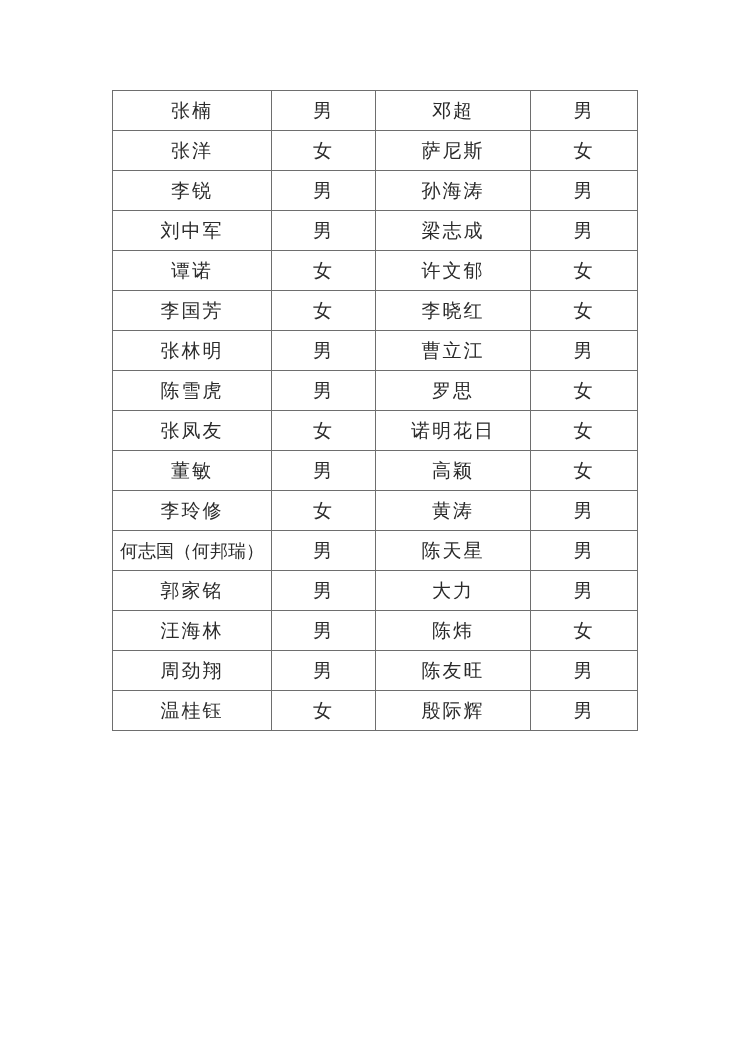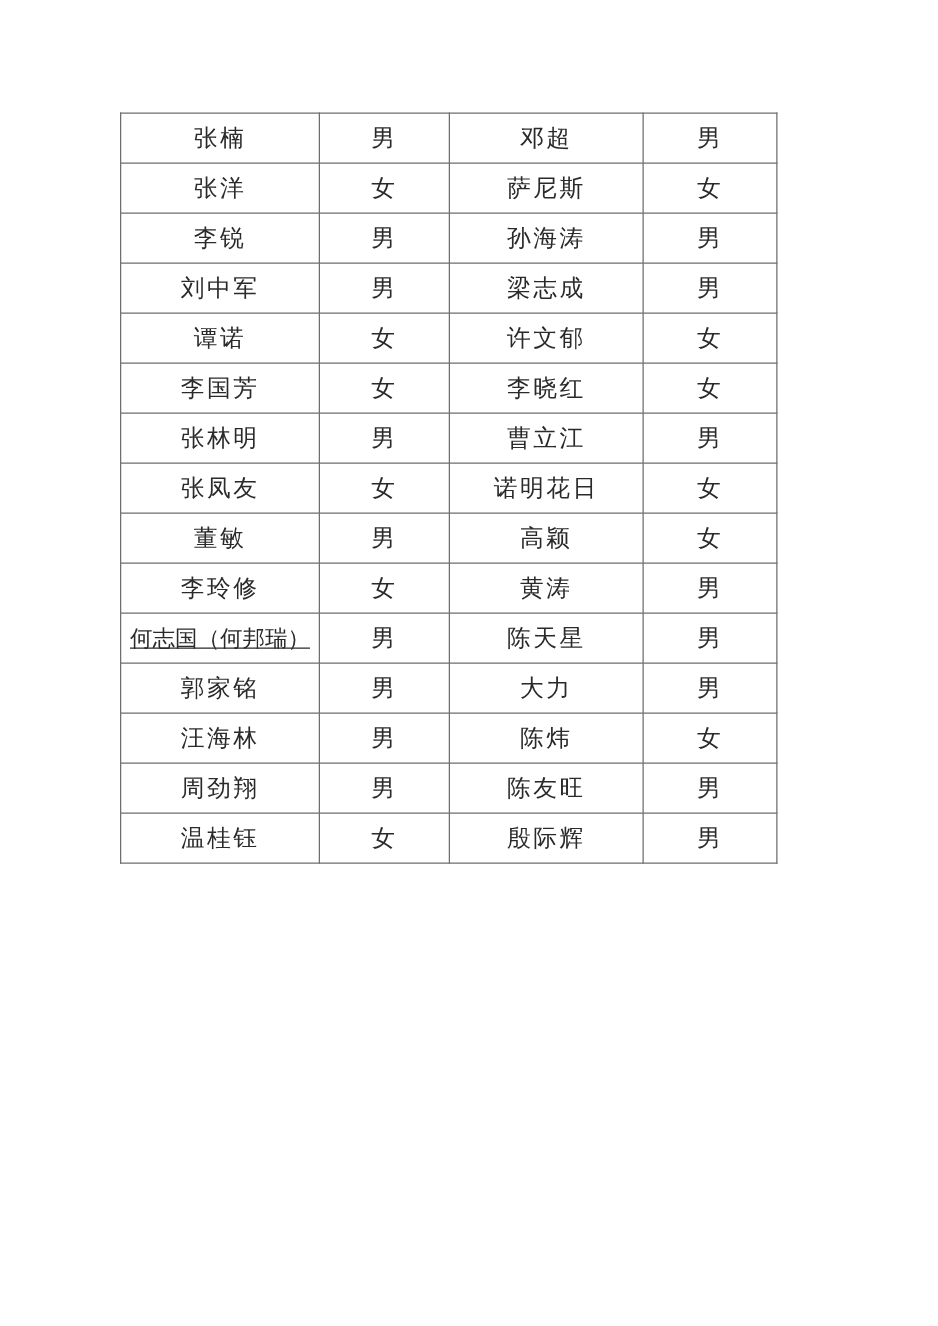--- a/index.html
+++ b/index.html
@@ -10,41 +10,40 @@
     body {
       width: 750px;
       height: 1061px;
       position: relative;
       overflow: hidden;
       font-family: "DejaVu Serif", "Liberation Serif", serif;
       color: #2a2a2a;
     }
     .name-table {
       position: absolute;
-      left: 96px;
+      left: 112px;
       top: 90px;
       width: 525px;
       border-collapse: collapse;
       table-layout: fixed;
     }
     .name-table td {
       border: 1px solid #6e6e6e;
       height: 39px;
       padding: 0;
       text-align: center;
       vertical-align: middle;
       font-size: 19px;
       letter-spacing: 2px;
       white-space: nowrap;
       overflow: hidden;
     }
     .name-table td.narrow-name {
       letter-spacing: 0px;
       font-size: 18px;
-      text-decoration: underline;
     }
     col.c1 { width: 159px; }
     col.c2 { width: 104px; }
     col.c3 { width: 155px; }
     col.c4 { width: 107px; }
   </style>
 </head>
 <body>
 
 <table class="name-table">
@@ -91,20 +90,26 @@
         <td>李晓红</td>
         <td>女</td>
       </tr>
       <tr>
         <td>张林明</td>
         <td>男</td>
         <td>曹立江</td>
         <td>男</td>
       </tr>
       <tr>
+        <td>陈雪虎</td>
+        <td>男</td>
+        <td>罗思</td>
+        <td>女</td>
+      </tr>
+      <tr>
         <td>张凤友</td>
         <td>女</td>
         <td>诺明花日</td>
         <td>女</td>
       </tr>
       <tr>
         <td>董敏</td>
         <td>男</td>
         <td>高颖</td>
         <td>女</td>

